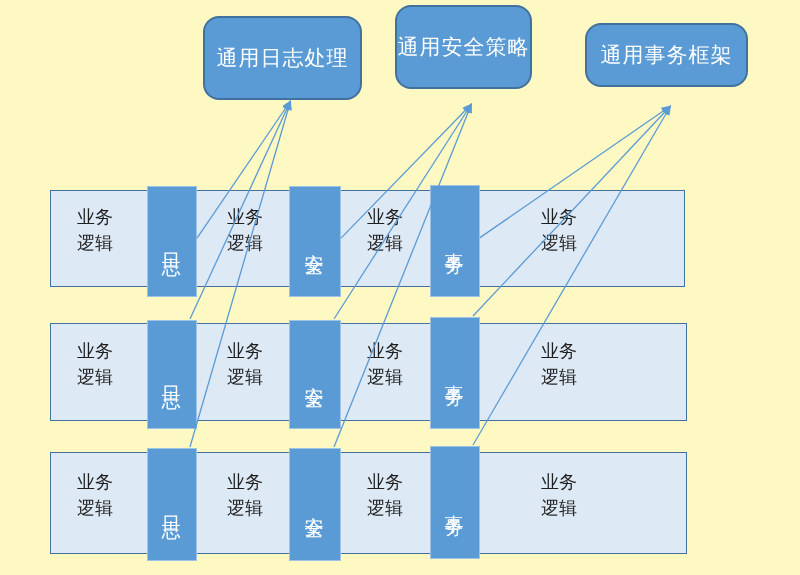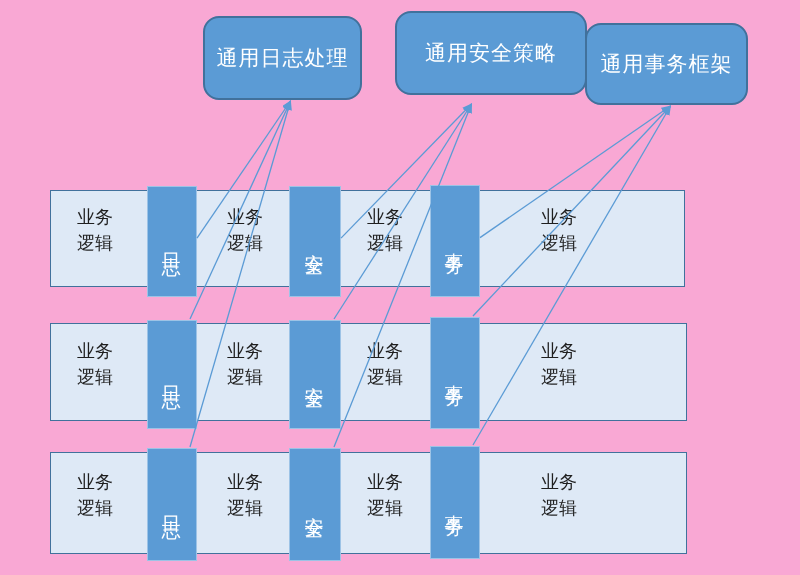--- a/index.html
+++ b/index.html
@@ -12,21 +12,21 @@
     --connector:#5b9bd5;
     --text-dark:#1f1f1f;
     --text-light:#ffffff;
   }
   *{margin:0;padding:0;box-sizing:border-box;}
   html,body{background:#ffffff;}
   body{font-family:"DejaVu Sans","Liberation Sans",sans-serif;}
   .canvas{
     position:relative;
     width:800px;height:575px;
-    background:#f9a8d4;
+    background:#fef9c3;
     overflow:hidden;
   }
   .top-box{
     position:absolute;
     background:var(--box-fill);
     border:2px solid var(--box-border);
     border-radius:16px;
     display:flex;align-items:center;justify-content:center;
     color:var(--text-light);
     font-size:21px;
@@ -72,24 +72,24 @@
   }
 </style>
 </head>
 <body>
 
 <div class="canvas">
 
   <div class="top-box" style="left:203px;top:16px;width:159px;height:84px;">
     <span>通用日志处理</span>
   </div>
-  <div class="top-box" style="left:395px;top:11px;width:192px;height:84px;font-family:Liberation Mono, monospace;">
+  <div class="top-box" style="left:395px;top:5px;width:137px;height:84px;font-family:Liberation Mono, monospace;">
     <span>通用安全策略</span>
   </div>
-  <div class="top-box" style="left:585px;top:23px;width:163px;height:82px;">
+  <div class="top-box" style="left:585px;top:23px;width:163px;height:64px;">
     <span>通用事务框架</span>
   </div>
 
   <div class="layer-bar" style="left:50px;top:190px;width:635px;height:97px;">
     <span class="biz-label" style="left:18px;top:13px;">业务逻辑</span>
     <span class="biz-label" style="left:168px;top:13px;">业务逻辑</span>
     <span class="biz-label" style="left:308px;top:13px;">业务逻辑</span>
     <span class="biz-label" style="left:482px;top:13px;">业务逻辑</span>
   </div>
 

